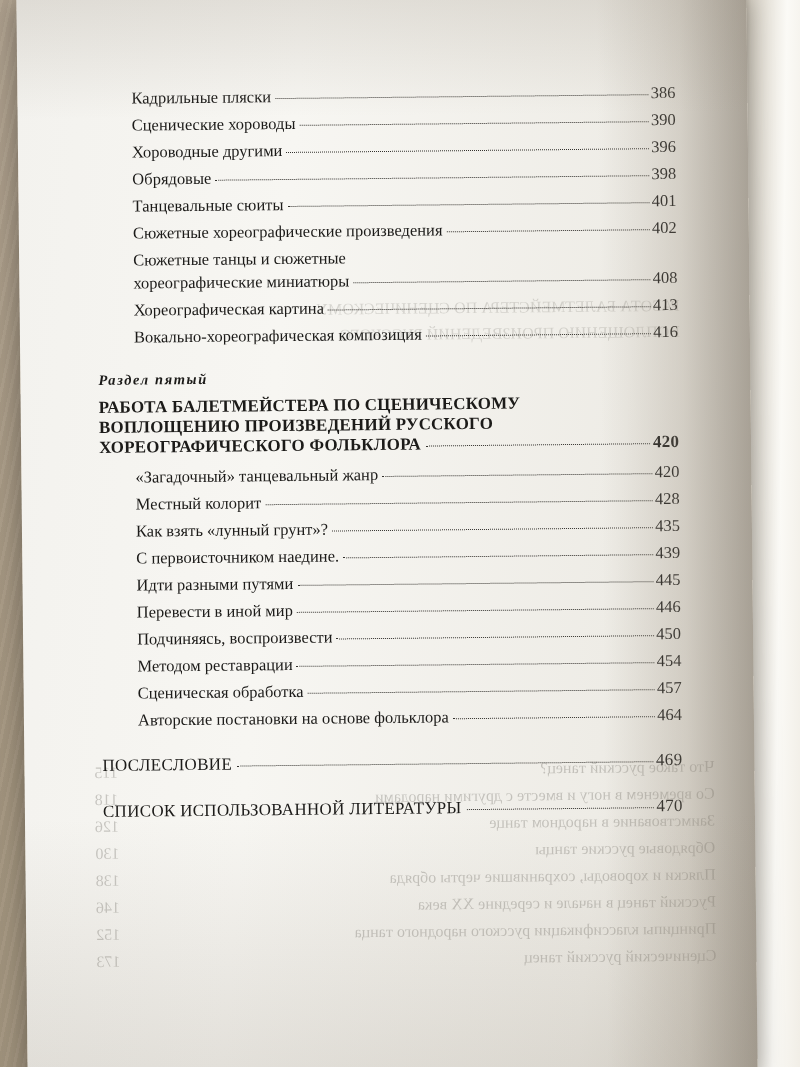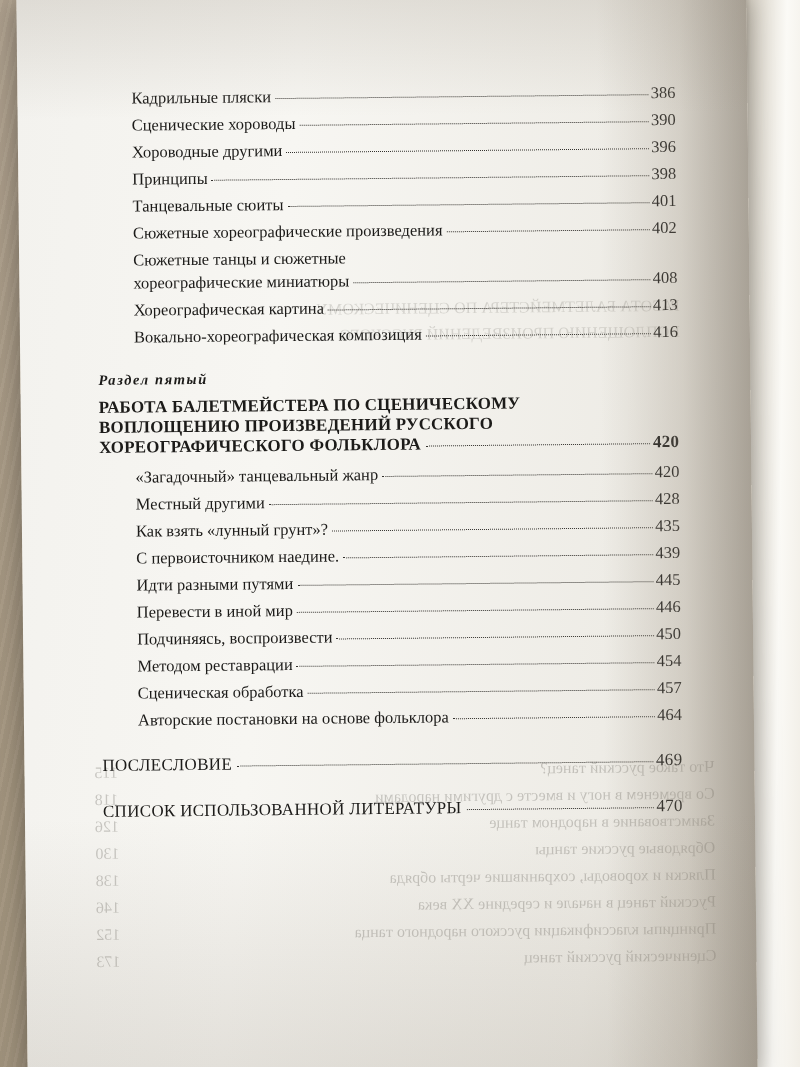--- a/index.html
+++ b/index.html
@@ -257,21 +257,21 @@
           <span class="title">Сценические хороводы</span>
           <span class="leader"></span>
           <span class="page-num">390</span>
         </div>
         <div class="toc-line indent-1">
           <span class="title">Хороводные другими</span>
           <span class="leader"></span>
           <span class="page-num">396</span>
         </div>
         <div class="toc-line indent-1">
-          <span class="title">Принципы</span>
+          <span class="title">Обрядовые</span>
           <span class="leader"></span>
           <span class="page-num">398</span>
         </div>
         <div class="toc-line indent-1">
           <span class="title">Танцевальные сюиты</span>
           <span class="leader"></span>
           <span class="page-num">401</span>
         </div>
         <div class="toc-line indent-1">
           <span class="title">Сюжетные хореографические произведения</span>
@@ -312,21 +312,21 @@
             <span>420</span>
           </div>
         </div>
 
         <div class="toc-line indent-1">
           <span class="title">«Загадочный» танцевальный жанр</span>
           <span class="leader"></span>
           <span class="page-num">420</span>
         </div>
         <div class="toc-line indent-1">
-          <span class="title">Местный другими</span>
+          <span class="title">Местный колорит</span>
           <span class="leader"></span>
           <span class="page-num">428</span>
         </div>
         <div class="toc-line indent-1">
           <span class="title">Как взять «лунный грунт»?</span>
           <span class="leader"></span>
           <span class="page-num">435</span>
         </div>
         <div class="toc-line indent-1">
           <span class="title">С первоисточником наедине.</span>

